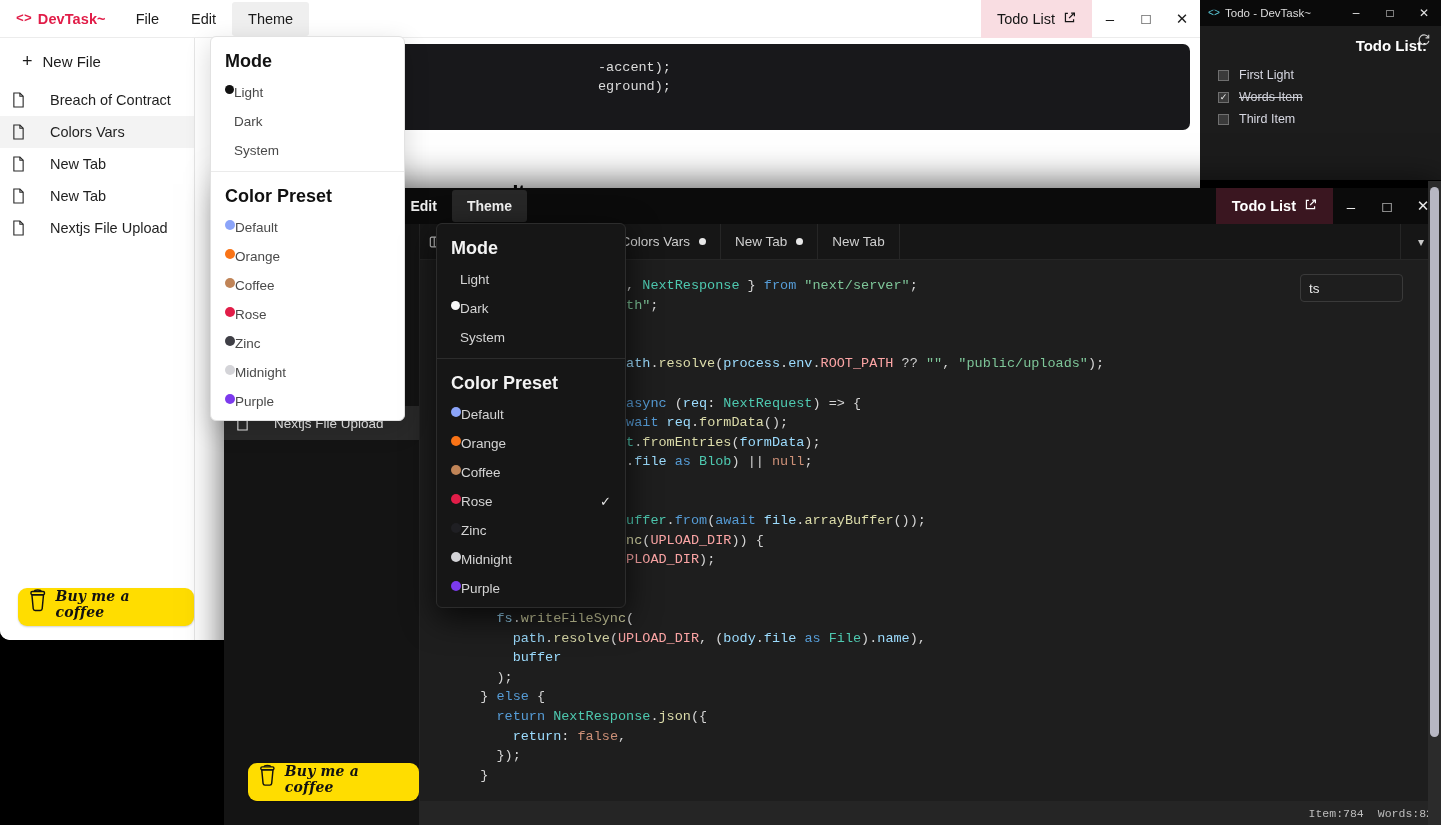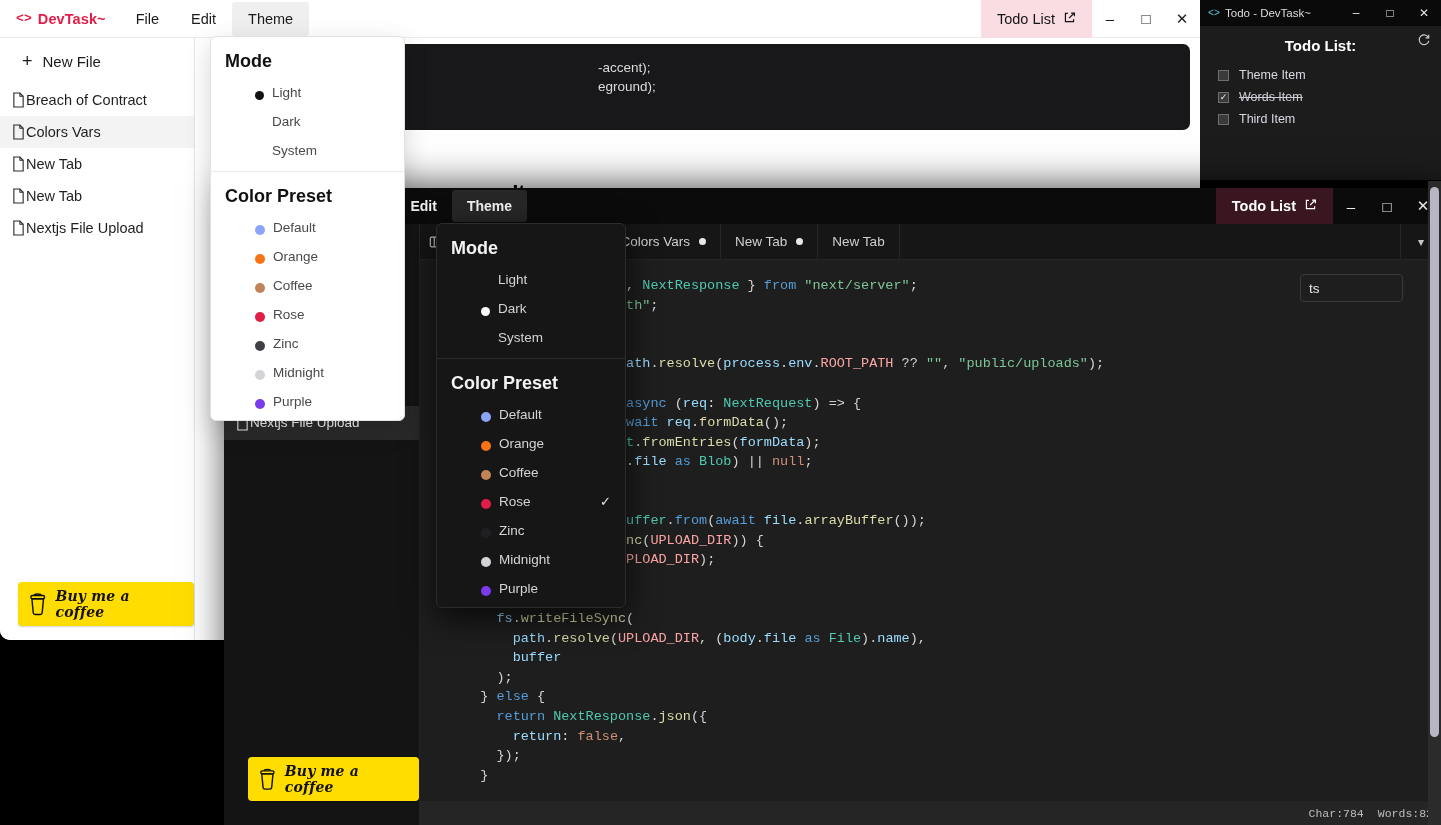--- a/index.html
+++ b/index.html
@@ -47,57 +47,57 @@
   #light-window .sidebar {
     width: 195px; background:#fff; border-right:1px solid #e6e6e6;
     display:flex; flex-direction:column; position:relative;
   }
   .newfile-row {
     display:flex; align-items:center; gap:10px; padding: 14px 18px 14px 22px;
     font-size:15px; color:#1b1b1b; cursor:pointer;
   }
   .newfile-row .plus { font-size:18px; line-height:1; }
   .file-row {
-    display:flex; align-items:flex-start; gap:1px; padding: 8px 10px 8px 12px;
+    display:flex; align-items:flex-end; gap:25px; padding: 8px 10px 8px 12px;
     font-size:14.5px; color:#1f1f1f; cursor:pointer;
   }
   .file-row.sel-light { background:#f3f3f3; }
   .file-row.sel-dark { background:#2a2a2a; }
   .doc-ico { width:13px; height:16px; flex:none; display:block; }
 
   .coffee {
     position:absolute; left:18px; bottom:14px;
-    background:#ffdd00; border-radius:4px; height:44px;
-    display:flex; align-items:center; gap:8px; padding:0 14px 0 10px;
+    background:#ffdd00; border-radius:9px; height:38px;
+    display:flex; gap:8px; padding:0 14px 0 10px;
     cursor:pointer; box-shadow:0 1px 2px rgba(0,0,0,.18);
   }
   .coffee .ctxt { font-family:"DejaVu Serif", serif; font-style:italic; font-weight:bold;
                   font-size:14px; color:#111; letter-spacing:.2px; }
 
   #light-window .main { flex:1; position:relative; background:#fff; }
   .lw-codeblock {
     position:absolute; left:198px; top:6px; right:10px; height:86px;
     background:#18181b; border-radius:7px; color:#dcdcdc;
-    font-family:Liberation Sans, sans-serif; font-size:13.5px; padding:14px 0 0 0;
+    font-family:Liberation Mono, monospace; font-size:13.5px; padding:14px 0 0 0;
     overflow:hidden;
   }
   .lw-codeblock .ln { padding-left:205px; white-space:pre; line-height:19px; }
   .lw-heading { position:absolute; left:300px; top:142px; font-size:21px; font-weight:bold; color:#0b0b0b; }
   .lw-gutter { position:absolute; left:203px; top:500px; font-family:"Liberation Mono", monospace;
                font-size:15px; color:#8a8a8a; line-height:28px; }
   .lw-orangebar { position:absolute; left:196px; top:118px; width:3px; height:22px; background:#f59e0b; }
 
   
   #light-theme-menu {
     position:absolute; left:210px; top:36px; width:195px; background:#fff;
     border:1px solid #e2e2e2; border-radius:6px; box-shadow:0 8px 26px rgba(0,0,0,.16);
     z-index:20; padding:6px 0 4px 0;
   }
   .mn-head { font-size:18px; font-weight:bold; color:#111; padding:8px 14px 6px 14px; }
-  .mn-row { display:flex; align-items:flex-end; gap:8px; padding:7px 14px; font-size:13.5px; cursor:pointer;margin-left:30px; }
+  .mn-row { display:flex; align-items:flex-start; gap:0; padding:7px 14px; font-size:13.5px; cursor:pointer; }
   .mn-row.light { color:#4a4a4a; }
   .mn-row.dark { color:#d4d4d4; }
   .mn-row .bullet { width:9px; height:9px; border-radius:50%; flex:none; }
   .mn-sep { height:1px; background:#ebebeb; margin:6px 0; }
   .mn-sep.d { background:#2c2c2c; }
   .mn-dot { width:10px; height:10px; border-radius:50%; flex:none; }
   .mn-check { margin-left:auto; font-size:13px; color:#e6e6e6; }
 
   
   #todo-window {
@@ -105,21 +105,21 @@
   }
   #todo-window .tbar {
     height:26px; background:#0a0a0a; display:flex; align-items:center; padding-left:8px;
   }
   .tbar .tlabel { font-size:11.5px; color:#dcdcdc; display:flex; align-items:center; gap:5px; }
   .tbar .tlabel .chev { color:#5bc8d8; font-family:"Liberation Mono", monospace; font-size:10px; }
   .tbar .tctls { margin-left:auto; display:flex; }
   .tbar .tctl { width:34px; height:26px; display:flex; align-items:center; justify-content:center;
                 font-size:12px; color:#e4e4e4; cursor:pointer; }
   #todo-window .tbody { padding:8px 14px 0 14px; position:relative; }
-  .todo-title { text-align:center; font-size:15px; font-weight:bold; color:#ffffff; padding:3px 0 10px 0; }
+  .todo-title { text-align:right; font-size:15px; font-weight:bold; color:#ffffff; padding:3px 0 10px 0; }
   .refresh-ico { position:absolute; right:10px; top:7px; font-size:14px; color:#cfcfcf; cursor:pointer; }
   .todo-item { display:flex; align-items:center; gap:10px; padding:4px 0 4px 4px; font-size:12.5px; color:#d8d9e3; }
   .cbx { width:11px; height:11px; border:1px solid #6f6f6f; background:#3a3a3a; flex:none;
          display:flex; align-items:center; justify-content:center; font-size:9px; color:#efefef; cursor:pointer; }
   .todo-item.done .tlbl { text-decoration:line-through; color:#cfd0d8; }
 
   
   #dark-window {
     left:224px; top:188px; width:1217px; height:637px; background:#1c1c1c;
     box-shadow:0 -4px 34px rgba(0,0,0,.65);
@@ -357,21 +357,21 @@
     <div class="tbody">
       <div class="todo-title">Todo List:</div>
       <div class="refresh-ico">
         <svg width="14" height="14" viewBox="0 0 16 16" fill="none" stroke="#cfcfcf" stroke-width="1.3">
           <path d="M13.2 5.3A5.6 5.6 0 1 0 13.6 9"></path>
             <path d="M13.4 1.9v3.6h-3.6"></path>
         </svg>
       </div>
       <div class="todo-item">
         <span class="cbx"></span>
-        <span class="tlbl">Theme Item</span>
+        <span class="tlbl">First Light</span>
       </div>
       <div class="todo-item done">
         <span class="cbx">✓</span>
         <span class="tlbl">Words Item</span>
       </div>
       <div class="todo-item">
         <span class="cbx"></span>
         <span class="tlbl">Third Item</span>
       </div>
     </div>
@@ -518,21 +518,21 @@
 </span><span class="pn"> </span><span class="pn"> </span><span class="pn">}</span><span class="pn"> </span><span class="k">else</span><span class="pn"> </span><span class="pn">{</span><span class="pn">
 </span><span class="pn"> </span><span class="pn"> </span><span class="pn"> </span><span class="pn"> </span><span class="k">return</span><span class="pn"> </span><span class="ty">NextResponse</span><span class="pn">.</span><span class="fn">json</span><span class="pn">(</span><span class="pn">{</span><span class="pn">
 </span><span class="pn"> </span><span class="pn"> </span><span class="pn"> </span><span class="pn"> </span><span class="pn"> </span><span class="pn"> </span><span class="id">return</span><span class="pn">:</span><span class="pn"> </span><span class="nu">false</span><span class="pn">,</span><span class="pn">
 </span><span class="pn"> </span><span class="pn"> </span><span class="pn"> </span><span class="pn"> </span><span class="pn">}</span><span class="pn">)</span><span class="pn">;</span><span class="pn">
 </span><span class="pn"> </span><span class="pn"> </span><span class="pn">}</span><span class="pn">
 </span><span class="pn">
 </span></div>
         </div>
 
         <div class="statusbar">
-          <span>Char:784</span>
+          <span>Item:784</span>
           <span>Words:82</span>
         </div>
       </div>
     </div>
 
     <div id="dark-theme-menu">
       <div class="mn-head">Mode</div>
       <div class="mn-row dark">
         <span class="bullet"></span>
         <span>Light</span>

